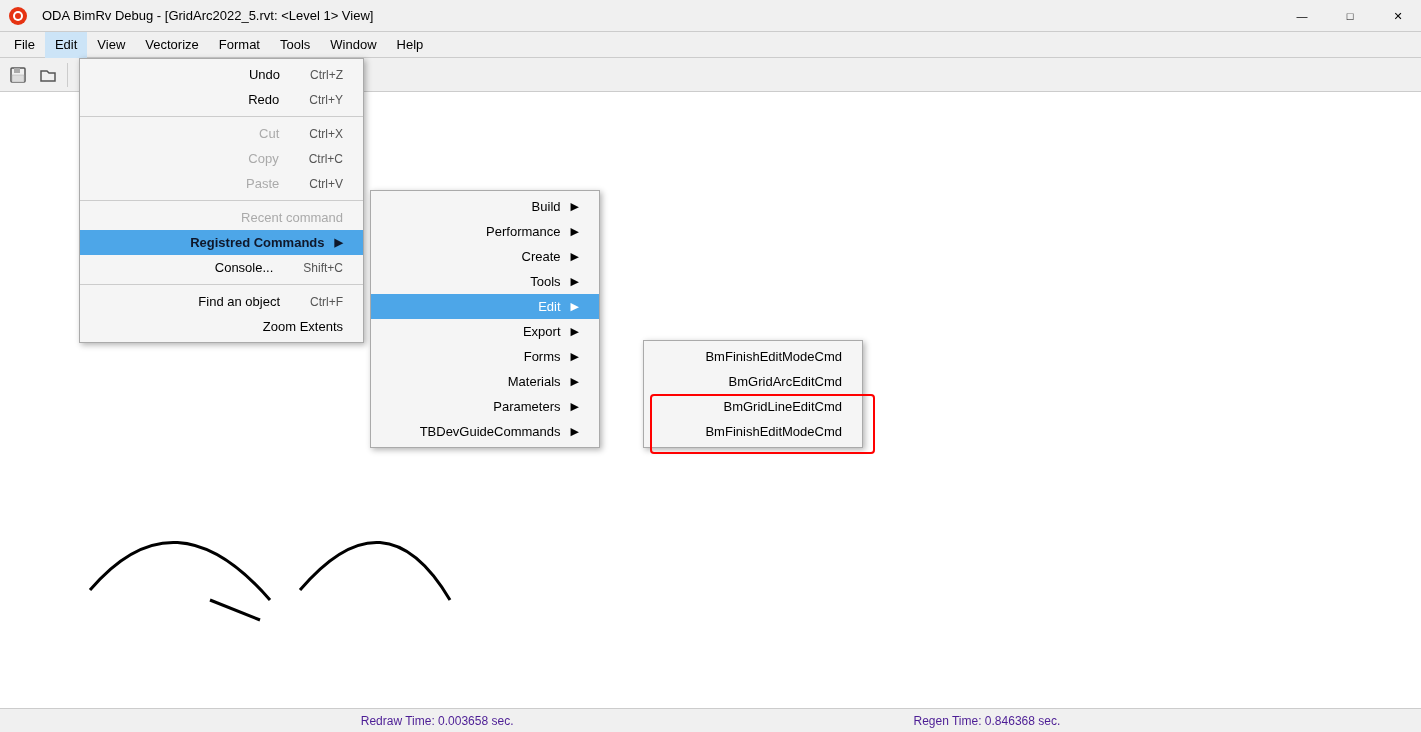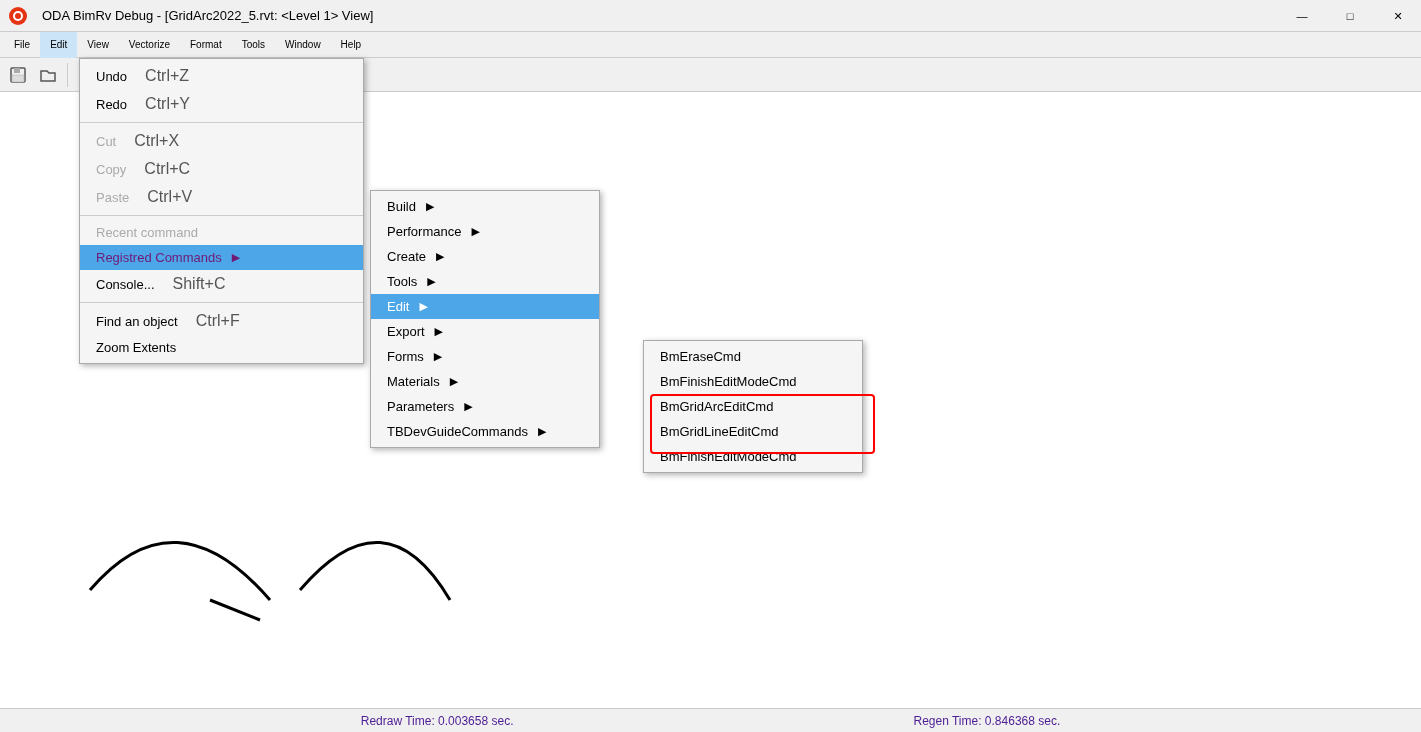--- a/index.html
+++ b/index.html
@@ -50,21 +50,21 @@
       background: #f0f0f0;
       height: 26px;
       display: flex;
       align-items: center;
       padding: 0 4px;
       border-bottom: 1px solid #ccc;
     }
     .menu-item {
       padding: 3px 10px;
       cursor: pointer;
-      font-size: 10px;
+      font-size: 13px;
       height: 26px;
       display: flex;
       align-items: center;
     }
     .menu-item:hover, .menu-item.active {
       background: #cce4f7;
     }
 
     
     #toolbar {
@@ -138,41 +138,41 @@
       box-shadow: 2px 2px 6px rgba(0,0,0,0.3);
       z-index: 1000;
       min-width: 200px;
       padding: 3px 0;
     }
     .dropdown-item {
       padding: 5px 20px 5px 16px;
       cursor: pointer;
       display: flex;
       align-items: center;
-      justify-content: flex-start;
+      justify-content: flex-end;
       white-space: nowrap;
       font-size: 13px;
       color: #000;
     }
     .dropdown-item:hover, .dropdown-item.active {
       background: #cce4f7;
     }
     .dropdown-item.disabled {
       color: #aaa;
       cursor: default;
     }
     .dropdown-sep {
       height: 1px;
       background: #ccc;
       margin: 4px 0;
     }
     .dropdown-item .shortcut {
-      margin-left: 18px;
+      margin-left: 30px;
       color: #555;
-      font-size: 16px;
+      font-size: 12px;
     }
     .dropdown-item .arrow {
       margin-left: 10px;
       font-size: 11px;
     }
 
     
     .submenu-level1 {
       position: absolute;
       left: 370px;
@@ -310,21 +310,21 @@
     <span class="shortcut">Ctrl+C</span>
   </div>
   <div class="dropdown-item disabled">
     <span>Paste</span>
     <span class="shortcut">Ctrl+V</span>
   </div>
   <div class="dropdown-sep"></div>
   <div class="dropdown-item disabled">
     <span>Recent command</span>
   </div>
-  <div class="dropdown-item active" style="background:#4da6e8; color:#701a75;">
+  <div class="dropdown-item active" style="background:#4da6e8; color:#0f172a;font-weight:bold;">
     <span>Registred Commands</span>
     <span class="arrow">▶</span>
   </div>
   <div class="dropdown-item">
     <span>Console...</span>
     <span class="shortcut">Shift+C</span>
   </div>
   <div class="dropdown-sep"></div>
   <div class="dropdown-item">
     <span>Find an object</span>
@@ -372,23 +372,20 @@
     <span>Parameters</span>
     <span class="arrow">▶</span>
   </div>
   <div class="dropdown-item">
     <span>TBDevGuideCommands</span>
     <span class="arrow">▶</span>
   </div>
 </div>
 
 <div class="submenu-level2">
-  <div class="dropdown-item">
-    <span>BmEraseCmd</span>
-  </div>
   <div class="dropdown-item">
     <span>BmFinishEditModeCmd</span>
   </div>
   <div class="dropdown-item">
     <span>BmGridArcEditCmd</span>
   </div>
   <div class="dropdown-item">
     <span>BmGridLineEditCmd</span>
   </div>
   <div class="dropdown-item">

